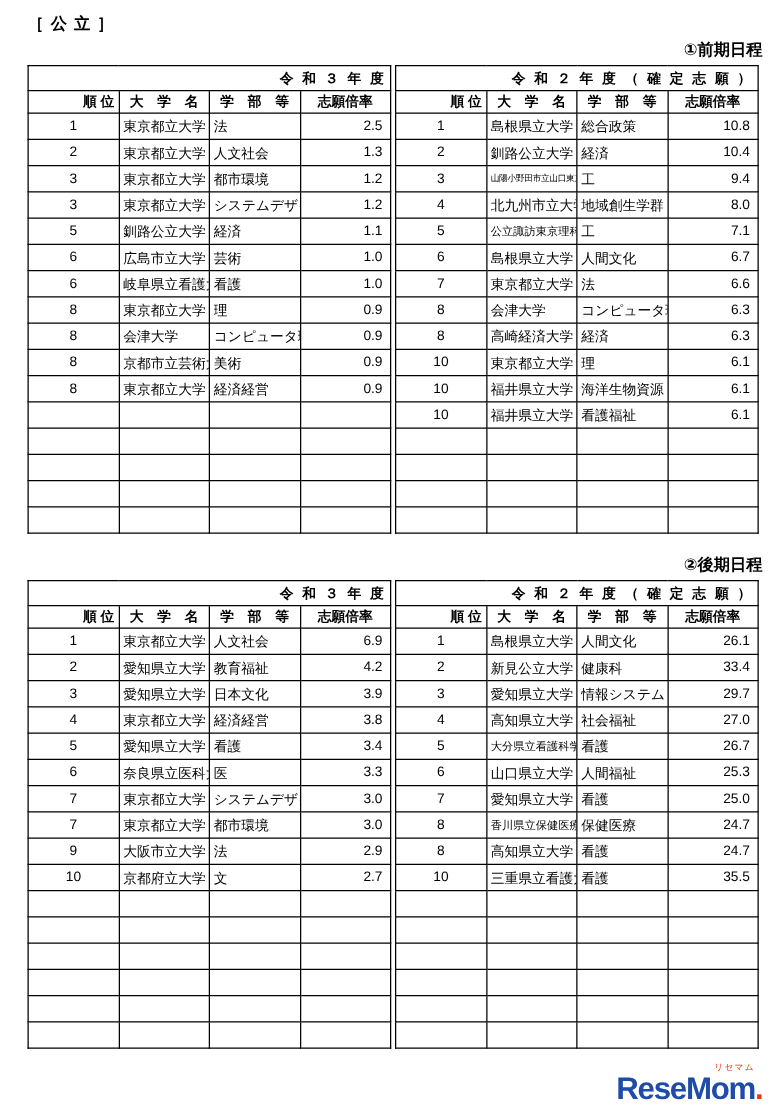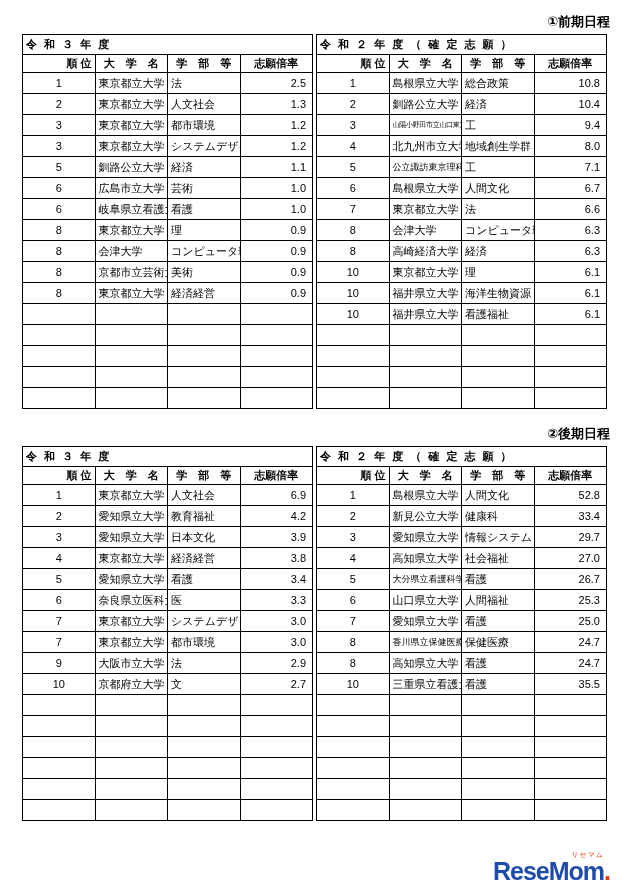--- a/index.html
+++ b/index.html
@@ -20,21 +20,21 @@
   table { border-collapse:collapse; table-layout:fixed; width:291px; border:1.5px solid #000; }
   td {
     border:1px solid #000;
     font-size:11px;
     height:21px;
     padding:0 3px;
     overflow:hidden;
     white-space:nowrap;
     vertical-align:middle;
   }
-  tr.year-row td { text-align:left; font-weight:bold; height:20px; letter-spacing:2px; }
+  tr.year-row td { text-align:right; font-weight:bold; height:20px; letter-spacing:2px; }
   tr.col-row td  { text-align:right; font-weight:bold; height:18px; }
   td.c-rank  { width:37px;  text-align:center; }
   td.c-univ  { width:112px; text-align:left; }
   td.c-fac   { width:94px;  text-align:left; }
   td.c-ratio { width:48px;  text-align:right; padding-right:6px; }
   td.c-univ.sm { font-size:9px; }
   td.c-univ.xs { font-size:7px; letter-spacing:-0.3px; }
 
   .logo {
     position:absolute; right:14px; bottom:8px;
@@ -47,20 +47,21 @@
   .logo-text {
     font-size:25px; font-weight:bold; letter-spacing:-1px; color:#1e4ca8;
   }
   .logo-dot { color:#e8380d; }
 </style>
 </head>
 <body>
 
 <div class="page">
 
+  <div class="cat-title">［ 公 立 ］</div>
 
   <div class="section">
     <div class="section-title">①前期日程</div>
     <div class="tables-row">
       <table>
           <tbody>
             <tr class="year-row">
               <td colspan="4">令 和 ３ 年 度</td>
             </tr>
             <tr class="col-row">
@@ -399,21 +400,21 @@
             <tr class="col-row">
               <td class="c-rank">順 位</td>
               <td class="c-univ" style="text-align:center">大　学　名</td>
               <td class="c-fac" style="text-align:center">学　部　等</td>
               <td class="c-ratio" style="text-align:center;padding-right:3px">志願倍率</td>
             </tr>
             <tr class="data-row">
               <td class="c-rank">1</td>
               <td class="c-univ">島根県立大学</td>
               <td class="c-fac">人間文化</td>
-              <td class="c-ratio">52.8</td>
+              <td class="c-ratio">26.1</td>
             </tr>
             <tr class="data-row">
               <td class="c-rank">2</td>
               <td class="c-univ">新見公立大学</td>
               <td class="c-fac">健康科</td>
               <td class="c-ratio">33.4</td>
             </tr>
             <tr class="data-row">
               <td class="c-rank">3</td>
               <td class="c-univ">愛知県立大学</td>

